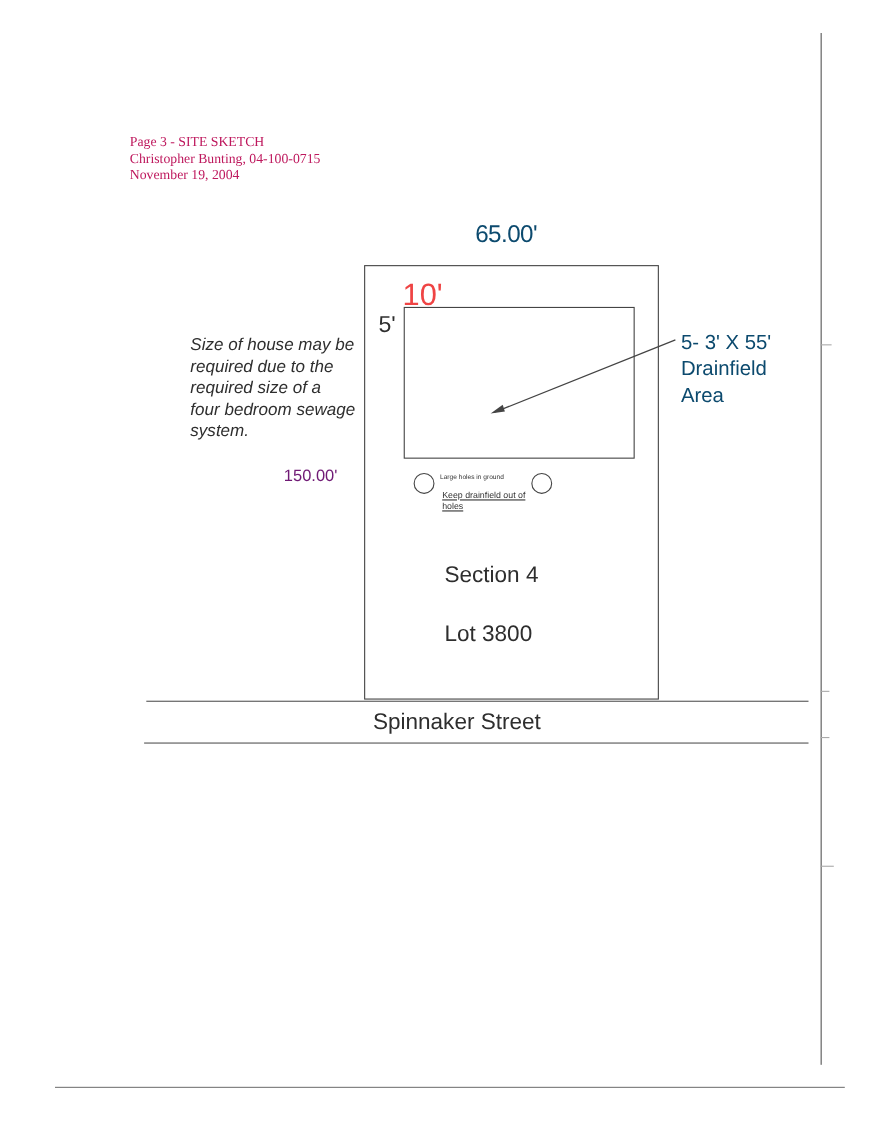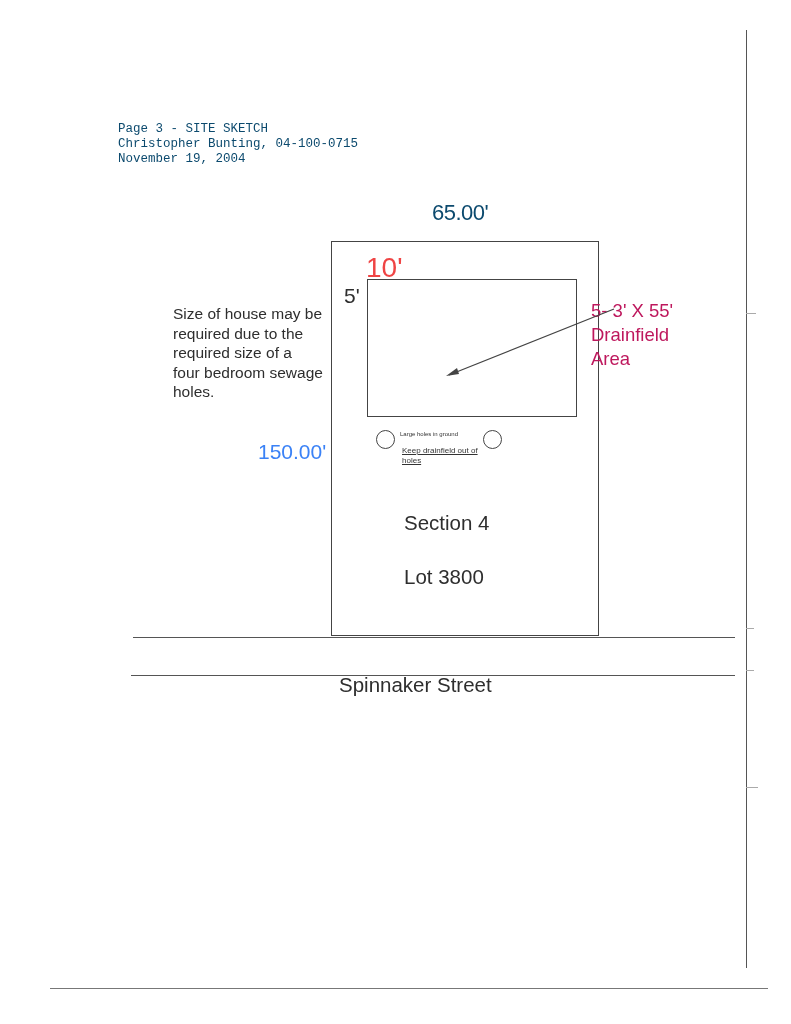--- a/index.html
+++ b/index.html
@@ -12,24 +12,24 @@
       height: 1024px;
       position: relative;
       overflow: hidden;
       font-family: "Liberation Sans", sans-serif;
       color: #2a2a2a;
     }
     .abs { position: absolute; }
     .header-block {
       left: 118px;
       top: 122px;
-      font-family: Liberation Mono, monospace;
+      font-family: Liberation Serif, serif;
       font-size: 12.5px;
       line-height: 15px;
-      color: #0c4a6e;
+      color: #be185d;
     }
     .header-block div { white-space: nowrap; }
     .dim-top {
       left: 432px; top: 200px;
       font-size: 22px; color: #0c4a6e;
       letter-spacing: -0.5px;
     }
     .lot {
       left: 331px; top: 241px;
       width: 268px; height: 395px;
@@ -37,31 +37,31 @@
       box-sizing: border-box;
     }
     .drainfield {
       left: 367px; top: 279px;
       width: 210px; height: 138px;
       border: 1.5px solid #444;
       box-sizing: border-box;
     }
     .dim-10 { left: 366px; top: 252px; font-size: 28px; color: #ef4444; }
     .dim-5 { left: 344px; top: 284px; font-size: 21px; color: #2e2e2e; }
-    .dim-150 { left: 258px; top: 440px; font-size: 21px; color: #3b82f6; }
+    .dim-150 { left: 258px; top: 424px; font-size: 15px; color: #701a75; }
     .note-house {
       left: 173px; top: 304px;
       font-size: 15.5px; line-height: 19.5px;
       color: #2e2e2e;
     }
-    .note-house div { white-space: nowrap; }
+    .note-house div { white-space: nowrap; font-style: italic; }
     .drain-label {
-      left: 591px; top: 299px;
+      left: 619px; top: 299px;
       font-size: 18.5px; line-height: 24px;
-      color: #be185d;
+      color: #0c4a6e;
     }
     .drain-label div { white-space: nowrap; }
     .hole {
       width: 19px; height: 19px;
       border: 1.3px solid #444;
       border-radius: 50%;
       box-sizing: border-box;
     }
     .hole-1 { left: 376px; top: 430px; }
     .hole-2 { left: 483px; top: 430px; }
@@ -84,21 +84,20 @@
     .hline {
       height: 0;
       border-top: 1.3px solid #555;
     }
     .street-top { left: 133px; top: 637px; width: 602px; }
     .street-bottom { left: 131px; top: 675px; width: 604px; }
     .street-name {
       left: 339px; top: 645px;
       font-size: 20.5px; color: #2e2e2e;
       white-space: nowrap;
-      margin-top: 28px;
     }
     .vline {
       width: 0;
       border-left: 1.5px solid #555;
     }
     .right-margin { left: 746px; top: 30px; height: 938px; }
     .bottom-line { left: 50px; top: 988px; width: 718px; border-top: 1px solid #777; }
     .tick {
       height: 0; border-top: 1px solid #aaa;
     }
@@ -122,21 +121,21 @@
 <div class="abs dim-10">10'</div>
 <div class="abs dim-5">5'</div>
 
 <div class="abs dim-150">150.00'</div>
 
 <div class="abs note-house">
   <div>Size of house may be</div>
   <div>required due to the</div>
   <div>required size of a</div>
   <div>four bedroom sewage</div>
-  <div>holes.</div>
+  <div>system.</div>
 </div>
 
 <div class="abs drain-label">
   <div>5- 3' X 55'</div>
   <div>Drainfield</div>
   <div>Area</div>
 </div>
 
 <svg class="abs arrow" width="791" height="1024">
   <line x1="614" y1="309" x2="449" y2="375" stroke="#444" stroke-width="1.2"></line>

